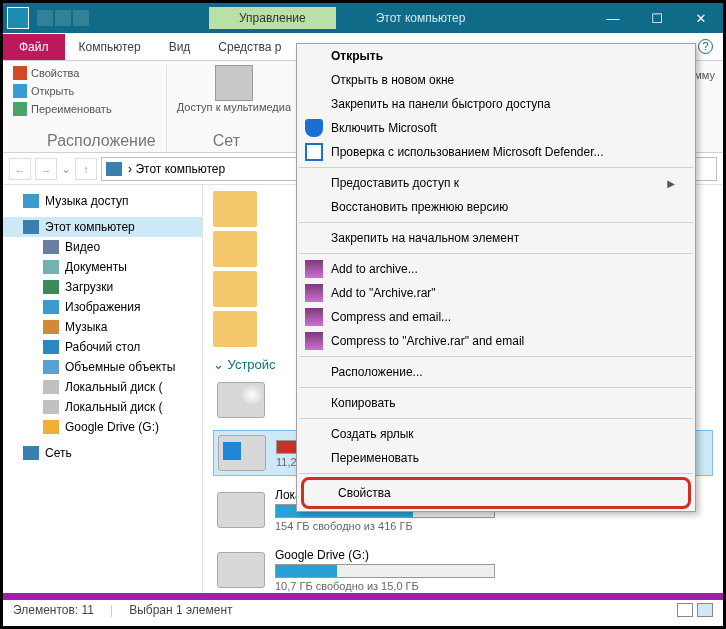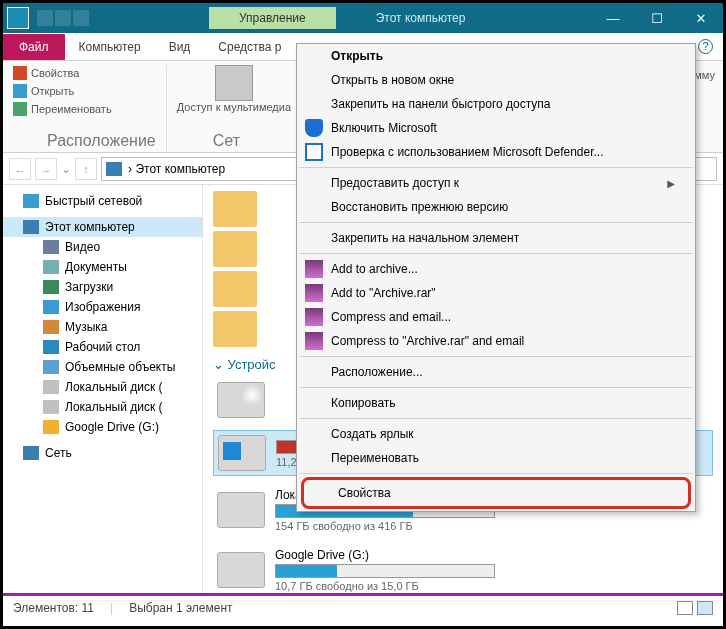--- a/index.html
+++ b/index.html
@@ -54,21 +54,21 @@
 .driveicon { width: 48px; height: 36px; background: #d8d8d8; border: 1px solid #aaa; border-radius: 3px; position: relative; }
 .driveicon.dvd::after { content: ""; position: absolute; right: 2px; top: 2px; width: 20px; height: 20px; border-radius: 50%; background: radial-gradient(#fff,#ccc); }
 .driveicon.win::before { content: ""; position: absolute; left: 4px; top: 6px; width: 18px; height: 18px; background: #1e88d6; }
 .drivebody { flex: 1; }
 .drivebody .bar { width: 220px; height: 14px; border: 1px solid #999; background: #eee; margin: 2px 0; }
 .drivebody .bar .fill { height: 100%; background: #2aa0d4; }
 .drivebody .bar .fill.red { background: #c0352b; }
 .drivebody .sub { font-size: 11px; color: #666; }
 
 
-.status { height: 26px; border-top: 3px solid #a21caf; display: flex; align-items: center; padding: 0 10px; font-size: 12px; color: #444; gap: 16px; }
+.status { height: 26px; border-top: 7px solid #a21caf; display: flex; align-items: center; padding: 0 10px; font-size: 12px; color: #444; gap: 16px; }
 .status .viewicons { margin-left: auto; display: flex; gap: 4px; }
 .status .viewicons span { width: 16px; height: 14px; border: 1px solid #888; }
 
 
 .ctxmenu { position: absolute; left: 293px; top: 40px; width: 400px; background: #f5f5f5; border: 1px solid #a0a0a0; box-shadow: 3px 3px 6px rgba(0,0,0,0.25); font-size: 12px; z-index: 100; }
 .ctxmenu .mi { display: flex; align-items: center; height: 24px; padding: 0 20px 0 34px; position: relative; }
 .ctxmenu .mi .ico { position: absolute; left: 8px; width: 18px; height: 18px; }
 .ctxmenu .mi .arrow { margin-left: auto; color: #555; font-size: 10px; }
 .ctxmenu .sep { height: 1px; background: #d0d0d0; margin: 3px 2px; }
 .ctxmenu .highlight { border: 3px solid #d03020; border-radius: 8px; margin: 2px 4px; }
@@ -149,21 +149,21 @@
     <span class="pcicon"></span>
     <span>›</span>&nbsp;
     <span>Этот компьютер</span>
   </div>
 </div>
 
 <div class="main">
   <div class="navpane">
     <div class="item">
         <span class="navicon" style="background:#3a9bd0"></span>
-        <span>Быстрый сетевой</span>
+        <span>Музыка доступ</span>
       </div>
     <div style="height:6px"></div>
     <div class="item sel">
         <span class="navicon" style="background:#3a7fb0"></span>
         <span>Этот компьютер</span>
       </div>
     <div class="item sub">
         <span class="navicon" style="background:#6a7fa0"></span>
         <span>Видео</span>
       </div>

